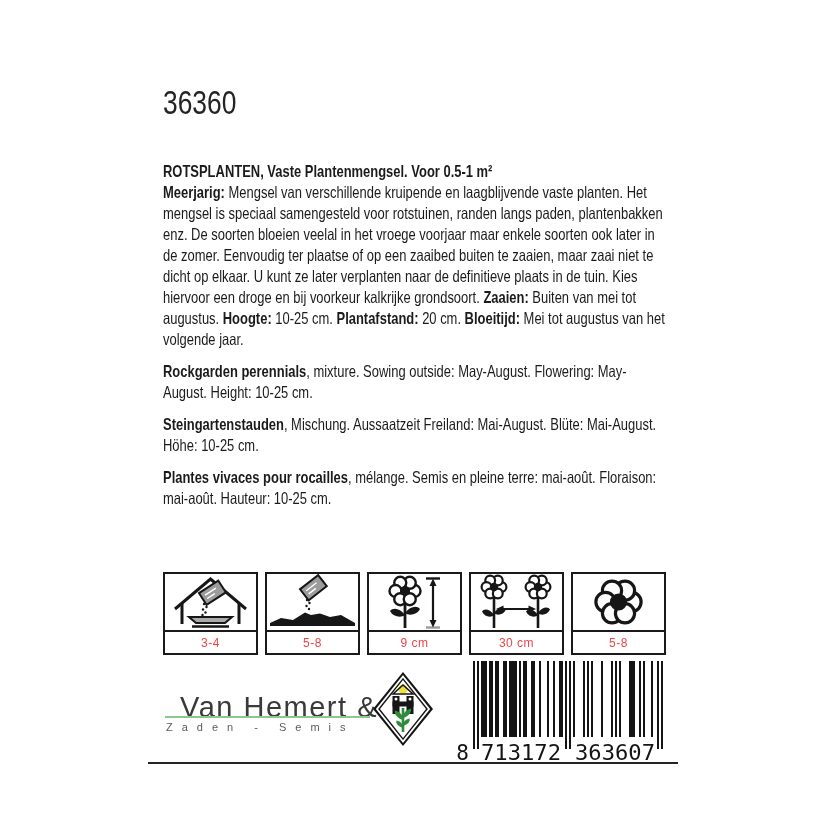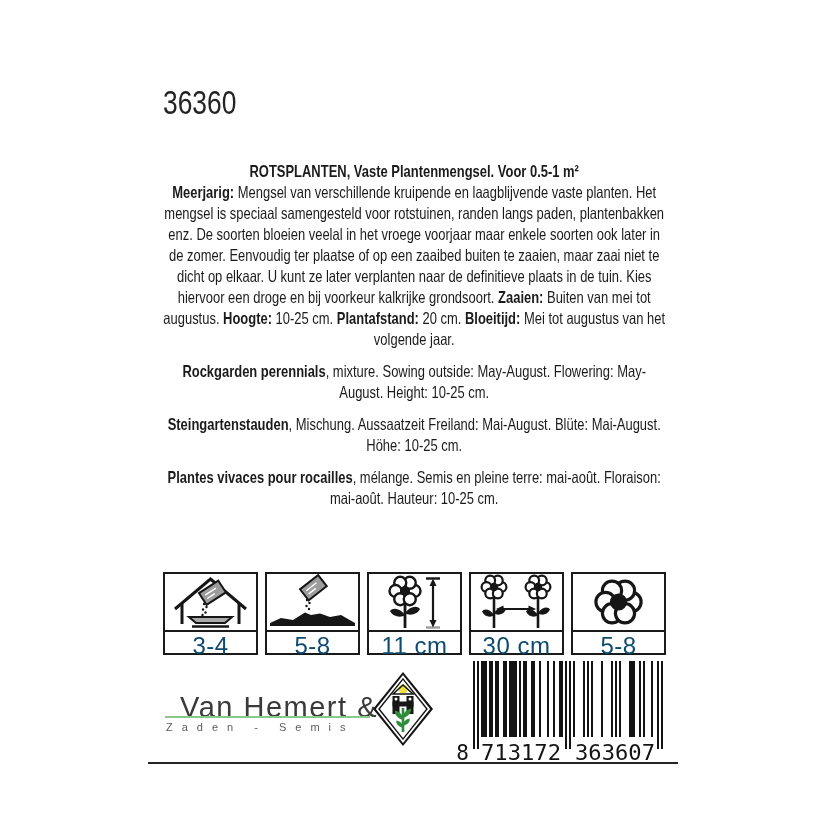--- a/index.html
+++ b/index.html
@@ -1,17 +1,17 @@
 <!DOCTYPE html>
 <html><head>
 <meta charset="utf-8">
 <style>
   html,body{margin:0;padding:0;background:#fff;}
   .sheet{position:relative;width:687px;height:828px;background:#fff;overflow:hidden;
-         font-family:"Liberation Sans",sans-serif;color:#1d1d1d;text-align:center;}
+         font-family:"Liberation Sans",sans-serif;color:#1d1d1d;}
 
   
   .code{position:absolute;left:163px;top:84px;font-size:33px;font-weight:400;color:#242424;
         transform:scaleX(0.8);transform-origin:0 0;white-space:nowrap;}
 
   
   .copy{position:absolute;left:163px;top:161px;width:640px;transform:scaleX(0.785);
         transform-origin:0 0;font-size:16.5px;line-height:21px;color:#1b1b1b;}
   .copy .title{font-weight:bold;}
   .copy p{margin:11px 0 0 0;}
@@ -19,21 +19,21 @@
   .copy b{font-weight:bold;}
 
   
   .picto-row{position:absolute;left:163px;top:572px;display:flex;}
   .picto{width:95px;height:83px;border:2px solid #1a1a1a;margin-right:7px;box-sizing:border-box;
          background:#fff;display:flex;flex-direction:column;}
   .picto:last-child{margin-right:0;}
   .picto-img{height:56px;flex:0 0 56px;}
   .picto-img svg{display:block;width:91px;height:56px;}
   .picto-label{flex:1;border-top:2px solid #1a1a1a;display:flex;align-items:center;justify-content:center;
-               font-size:24px;color:#0c4a6e;letter-spacing:0.5px;}
+               font-size:12px;color:#ef4444;letter-spacing:0.5px;}
 
   
   .brand-name{position:absolute;left:180px;top:691px;font-size:29px;letter-spacing:1.5px;
               color:#3a3a3a;white-space:nowrap;}
   .brand-rule{position:absolute;left:165px;top:716px;width:205px;height:2px;}
   .brand-tagline{position:absolute;left:166px;top:721px;font-size:11px;letter-spacing:9px;
                  color:#5c5c5c;white-space:nowrap;}
 
   
   .diamond{position:absolute;left:373px;top:672px;width:60px;height:74px;}
@@ -126,21 +126,21 @@
             </g>
             <circle cx="36" cy="17" r="5" fill="#161616"></circle>
           </g>
           <line x1="57" y1="4.5" x2="71" y2="4.5" stroke="#161616" stroke-width="2.4"></line>
           <line x1="57" y1="53.5" x2="71" y2="53.5" stroke="#9c9c9c" stroke-width="2.4"></line>
           <line class="ic" x1="64" y1="8" x2="64" y2="50" stroke-width="2.2"></line>
           <polygon points="64,4.5 60.5,12 67.5,12" fill="#161616"></polygon>
           <polygon points="64,53.5 60.5,46 67.5,46" fill="#161616"></polygon>
         </svg>
       </div>
-      <div class="picto-label">11 cm</div>
+      <div class="picto-label">9 cm</div>
     </div>
 
     <div class="picto">
       <div class="picto-img">
         <svg viewBox="0 0 91 56">
           <g>
             <line class="ic" x1="23" y1="22" x2="23" y2="54" stroke-width="2.6"></line>
             <path d="M23 41 C19 35,13 34,11 37.5 C13.5 43,20 44,23 41 Z" fill="#161616"></path>
             <path d="M23 39 C27 33,33 32,35 35.5 C32.5 41,26 42,23 39 Z" fill="#161616"></path>
             <g fill="#fff" stroke="#161616" stroke-width="2.2">

